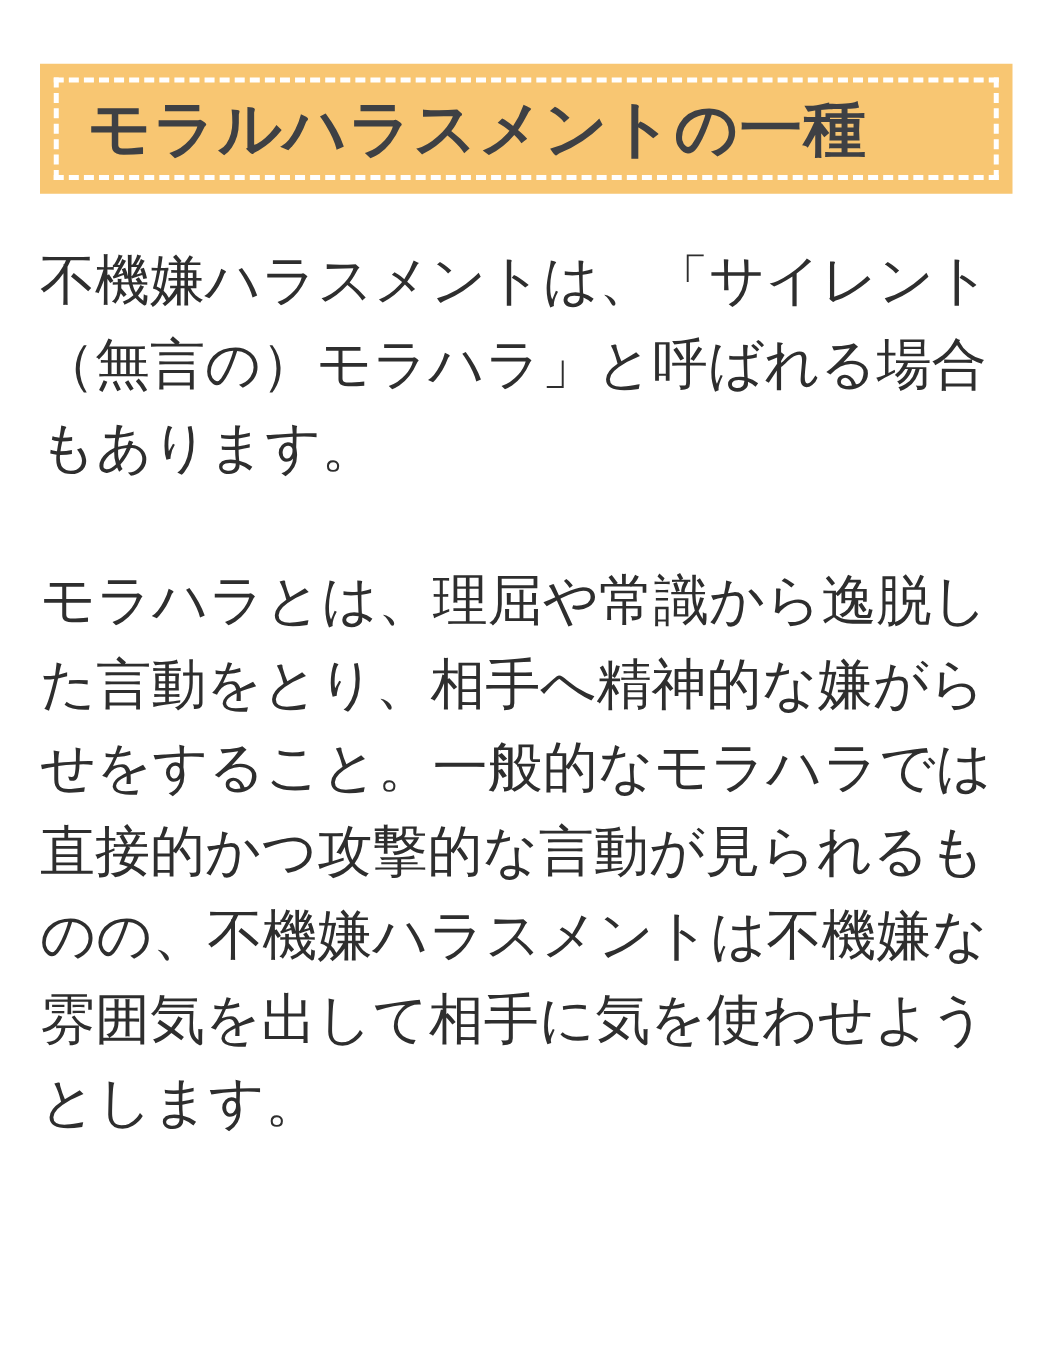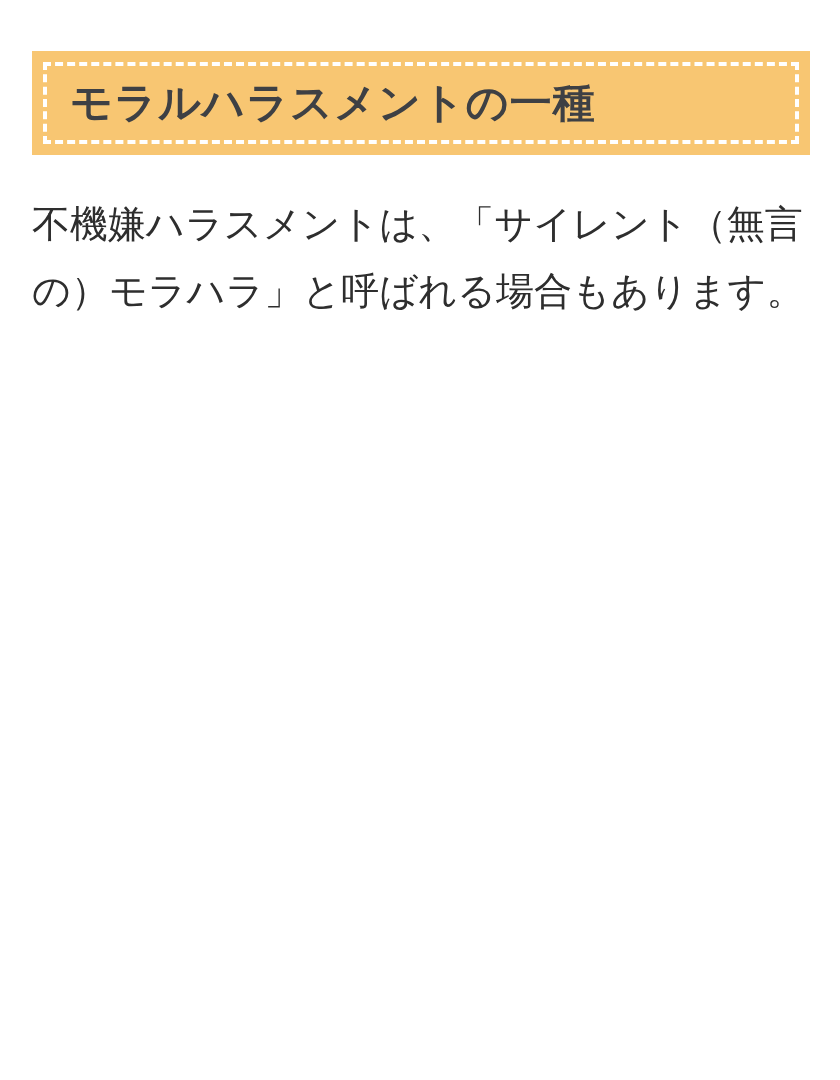--- a/index.html
+++ b/index.html
@@ -25,48 +25,49 @@
   }
   .banner-border {
     position: absolute;
     top: 11px; left: 11px; right: 11px; bottom: 11px;
     border: 4px dashed #ffffff;
     pointer-events: none;
   }
   .banner-title {
     margin: 0;
     padding-left: 38px;
-    font-size: 42px;
+    font-size: 50px;
     font-weight: bold;
     color: #3E4044;
     letter-spacing: 1px;
     line-height: 1;
   }
   .content {
     margin-top: 36px;
     width: 778px;
   }
   .content p {
     margin: 0 4px 55px 0;
-    font-size: 38px;
+    font-size: 44px;
     line-height: 67px;
     font-weight: normal;
     color: #2e2e2e;
     text-align: left;
     overflow-wrap: break-word;
   }
   .content p:last-child { margin-bottom: 0; }
 </style>
 </head>
 <body>
 
 <div class="page">
 
   <div class="banner">
     <div class="banner-border"></div>
     <h2 class="banner-title">モラルハラスメントの一種</h2>
   </div>
 
   <div class="content">
     <p>不機嫌ハラスメントは、「サイレント（無言の）モラハラ」と呼ばれる場合もあります。</p>
+    <p>モラハラとは、理屈や常識から逸脱した言動をとり、相手へ精神的な嫌がらせをすること。一般的なモラハラでは直接的かつ攻撃的な言動が見られるものの、不機嫌ハラスメントは不機嫌な雰囲気を出して相手に気を使わせようとします。</p>
   </div>
 
 </div>
 
 </body></html>

